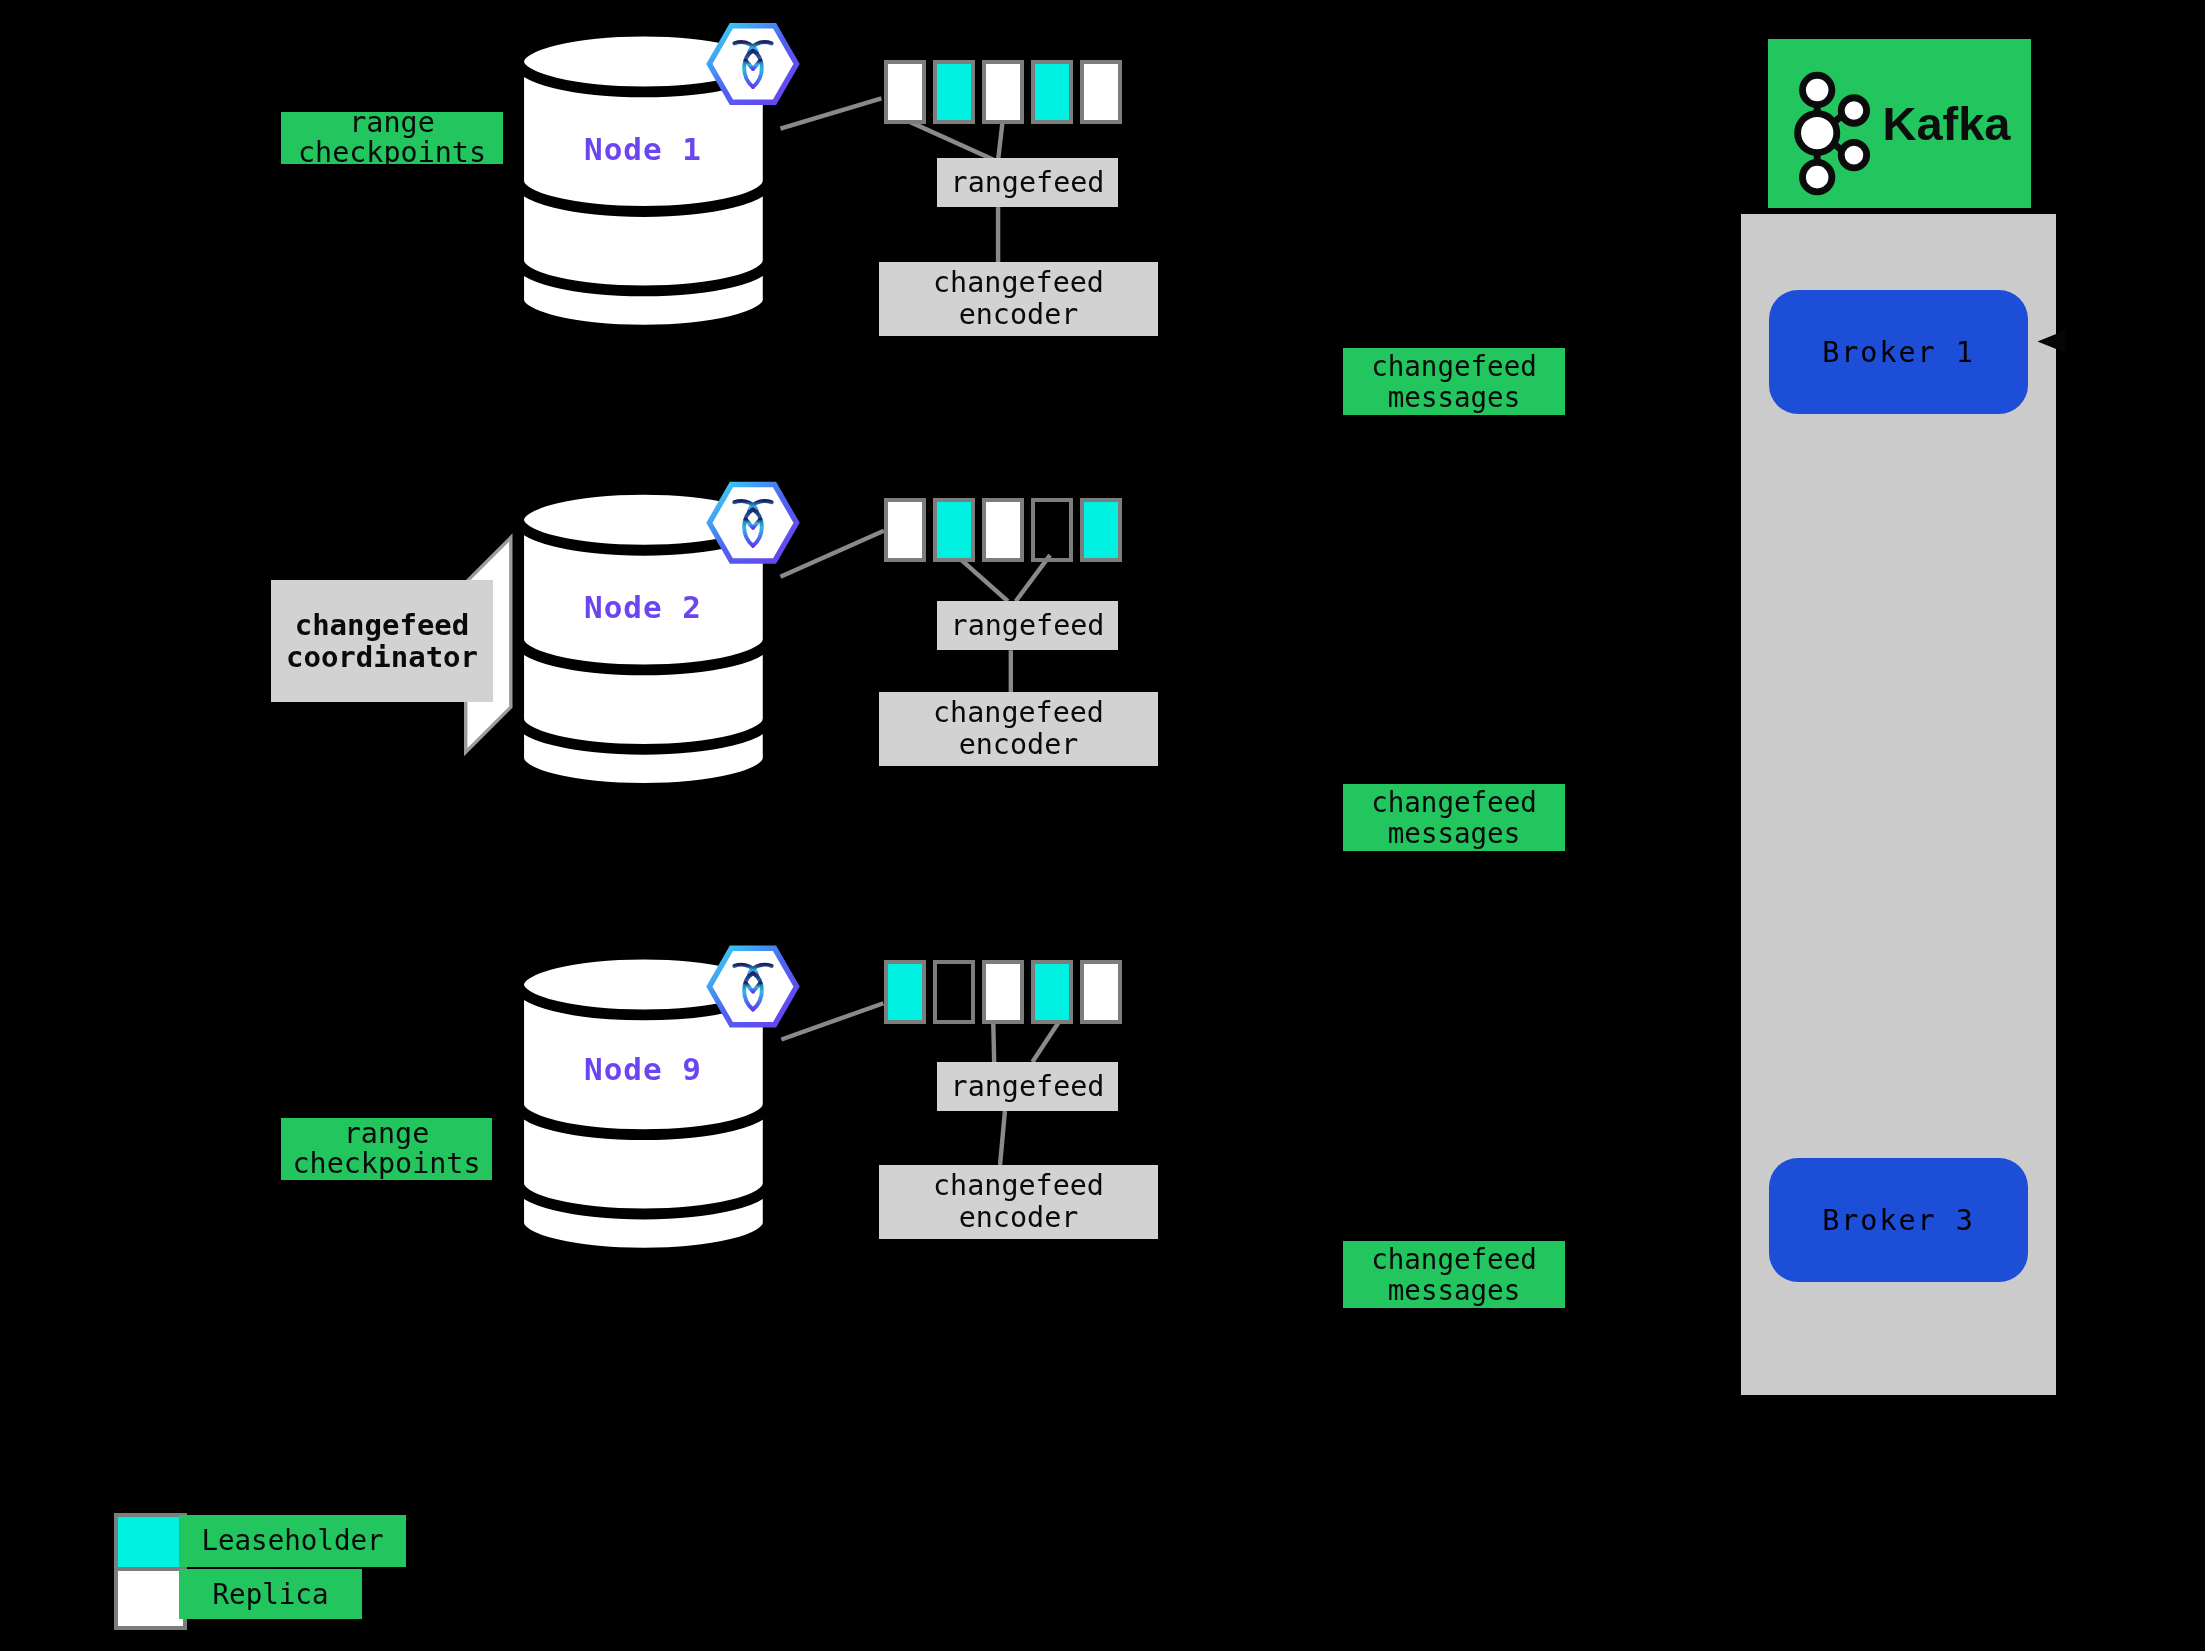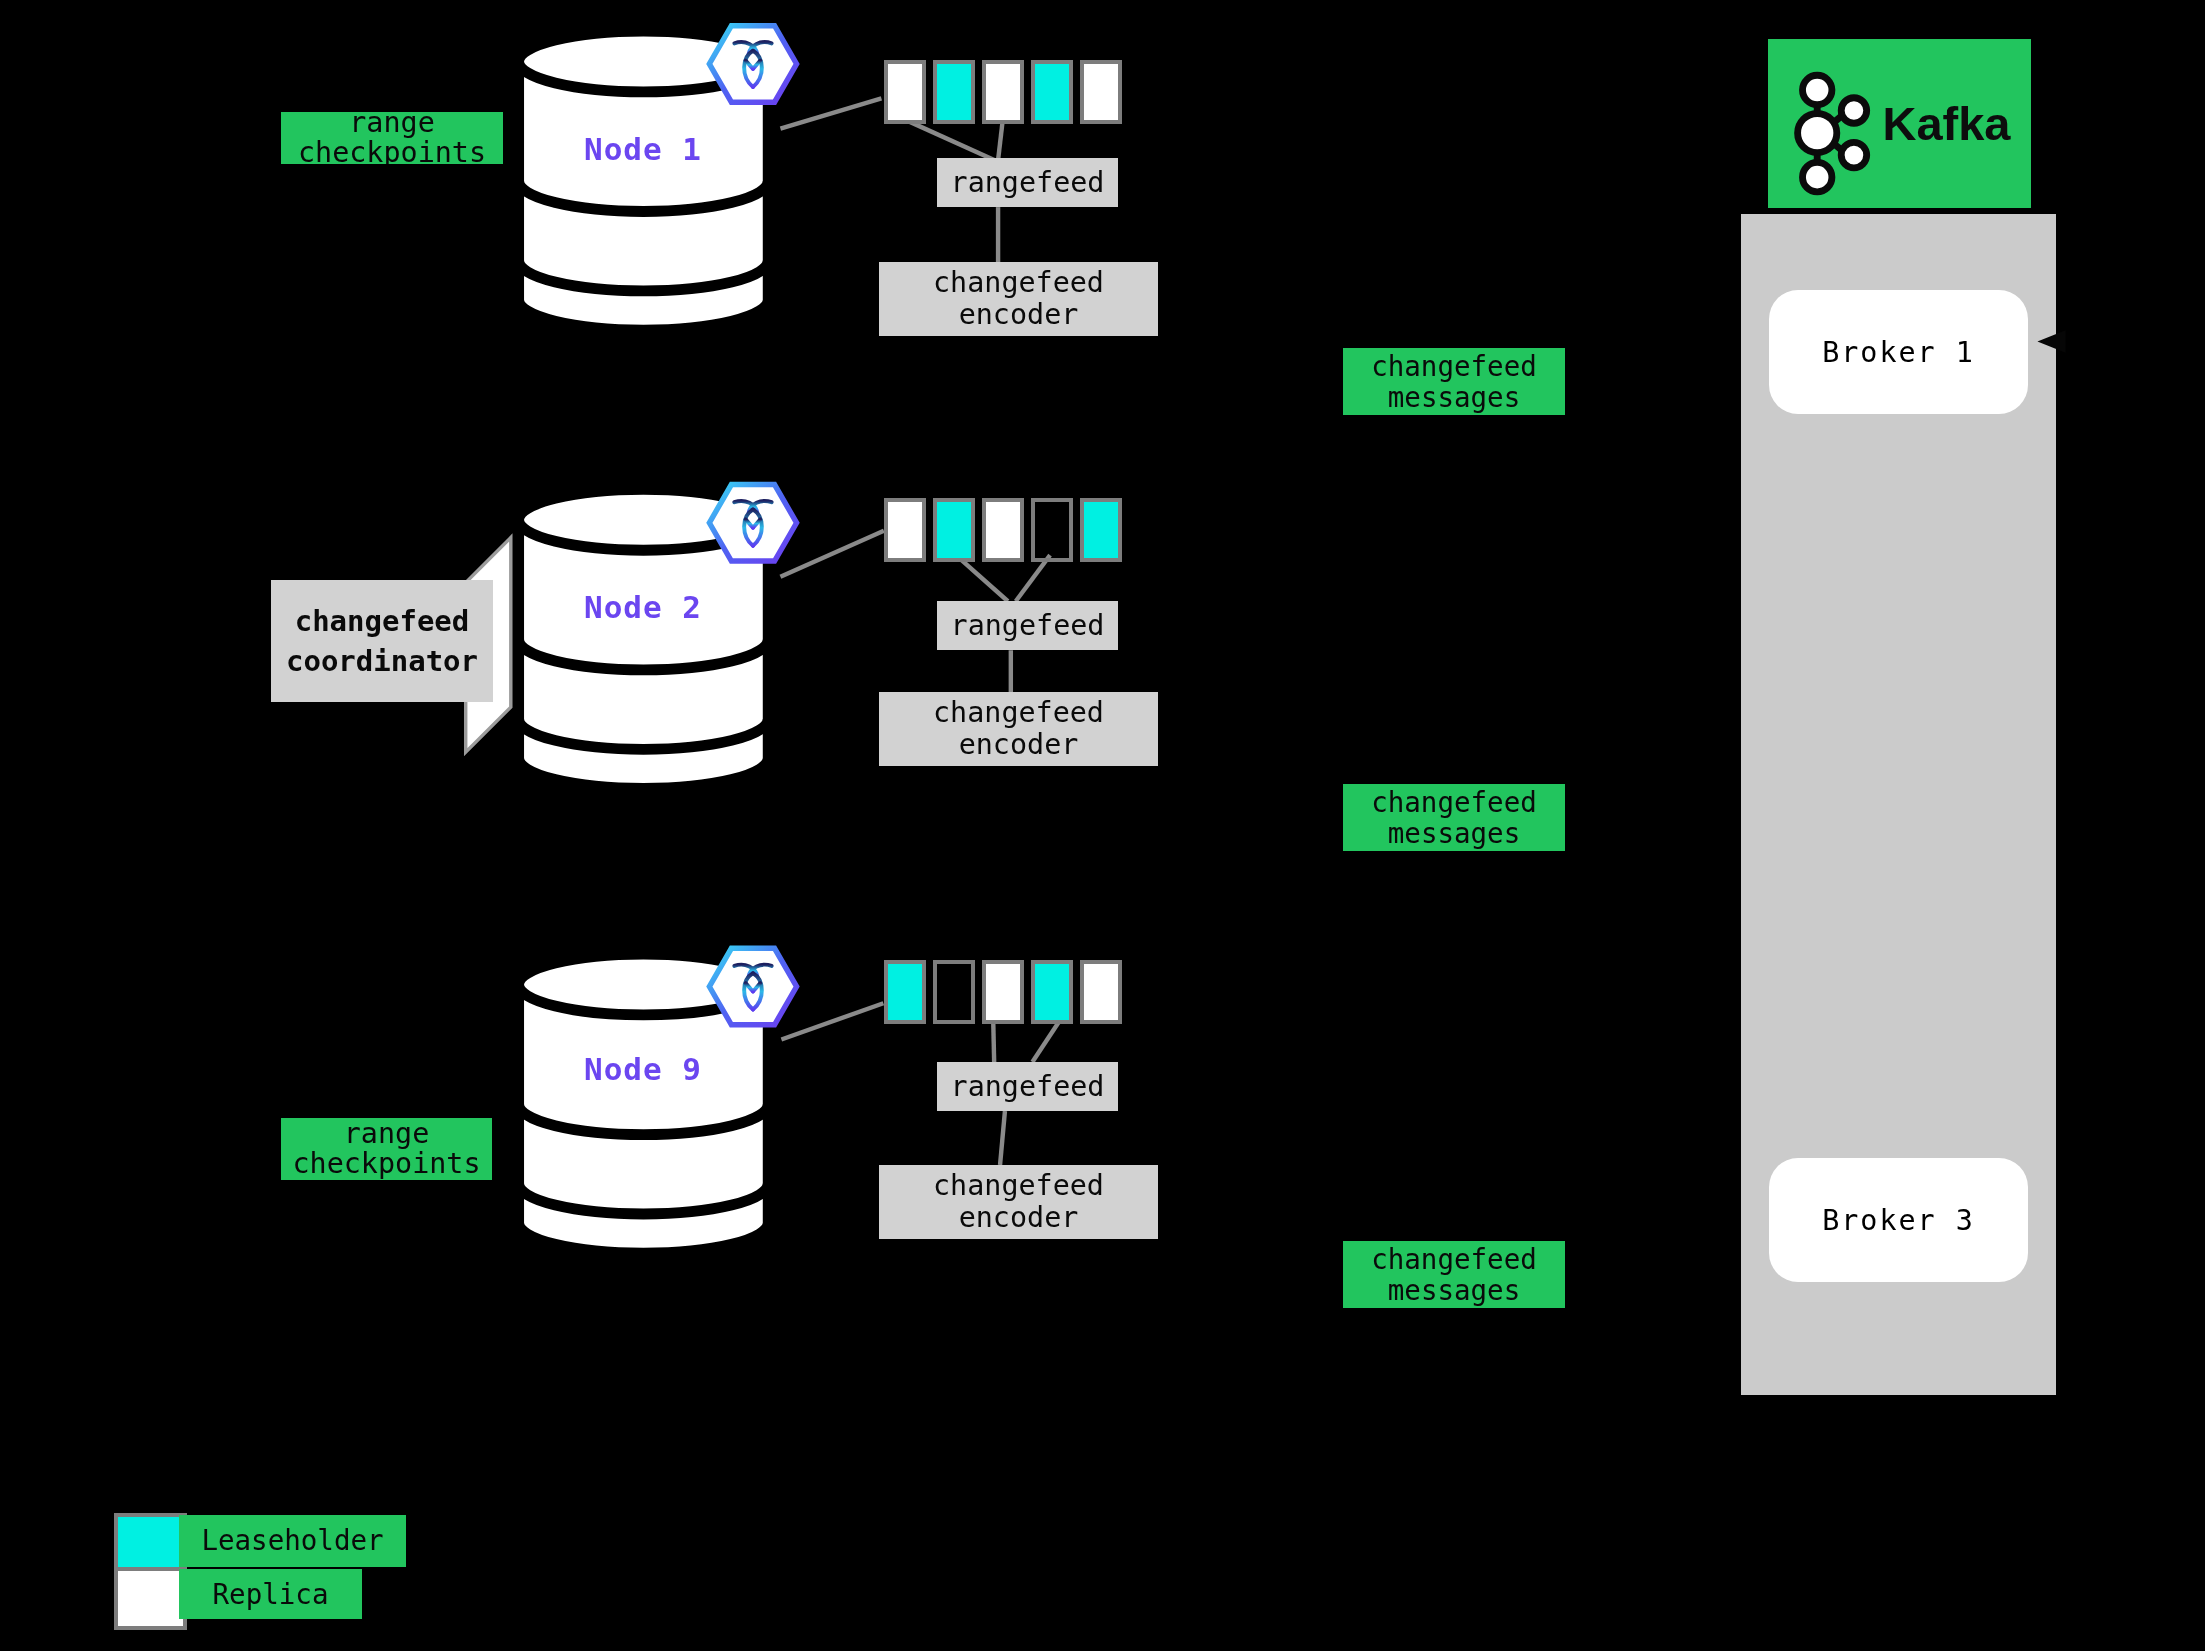--- a/index.html
+++ b/index.html
@@ -12,21 +12,21 @@
   .graybox{background:#d2d2d2;color:#0a0a0a;margin-left:25px;}
   .lbl{font-size:28.4px;line-height:32px;}
   .lbl-sm{font-size:27.5px;line-height:31px;}
   .clip{overflow:hidden;}
   .bold{font-weight:bold;}
   .node-label{color:#6b46f0;font-weight:bold;font-size:31px;text-align:center;letter-spacing:1px;}
   .sq{position:absolute;width:34px;height:56px;border:4.4px solid #7d7d7d;}
   .sq[data-kind="leaseholder"]{background:#00f0e2;}
   .sq[data-kind="replica"]{background:#ffffff;}
   .sq[data-kind="empty"]{background:transparent;}
-  .broker{background:#ffffff;border-radius:29px;font-size:28.4px;letter-spacing:2px;}
+  .broker{background:#1d4ed8;border-radius:29px;font-size:28.4px;letter-spacing:2px;}
   .pill{background:#fff;border-radius:25.5px;font-size:28.4px;}
   .legend-sq{position:absolute;width:65px;height:55px;border:4.4px solid #7d7d7d;}
   .legend-sq[data-kind="leaseholder"]{background:#00f0e2;}
   .legend-sq[data-kind="replica"]{background:#ffffff;}
   .kafka-title{font-family:"Liberation Sans",sans-serif;font-weight:bold;font-size:47px;color:#0d0d0d;}
 </style>
 </head>
 <body>
 
 <div class="stage">
@@ -131,21 +131,21 @@
   </div>
 
   <div class="abs cbox graybox lbl" style="left:912px;top:158px;width:181px;height:49px;">rangefeed</div>
   <div class="abs cbox graybox lbl" style="left:912px;top:601px;width:181px;height:49px;">rangefeed</div>
   <div class="abs cbox graybox lbl" style="left:912px;top:1062px;width:181px;height:49px;">rangefeed</div>
 
   <div class="abs cbox graybox lbl" style="left:854px;top:262px;width:279px;height:74px;">changefeed encoder</div>
   <div class="abs cbox graybox lbl" style="left:854px;top:692px;width:279px;height:74px;">changefeed encoder</div>
   <div class="abs cbox graybox lbl" style="left:854px;top:1165px;width:279px;height:74px;">changefeed encoder</div>
 
-  <div class="abs cbox graybox bold" style="left:246px;top:580px;width:222px;height:122px;font-size:29px;line-height:40px;">changefeed coordinator</div>
+  <div class="abs cbox graybox bold" style="left:246px;top:580px;width:222px;height:122px;font-size:29px;line-height:32px;">changefeed coordinator</div>
 
   <div class="abs cbox whitebox lbl" style="left:281px;top:1118px;width:211px;height:62px;line-height:30px;">range checkpoints</div>
 
   <div class="abs cbox whitebox lbl-sm" style="left:1343px;top:348px;width:222px;height:67px;">changefeed messages</div>
   <div class="abs cbox whitebox lbl-sm" style="left:1343px;top:784px;width:222px;height:67px;">changefeed messages</div>
   <div class="abs cbox whitebox lbl-sm" style="left:1343px;top:1241px;width:222px;height:67px;">changefeed messages</div>
 
   <div class="abs whitebox" style="left:1768px;top:39px;width:263px;height:169px;">
     <svg width="263" height="169" viewBox="0 0 536 345">
       <g stroke="#0b0b0b" stroke-width="14" fill="#ffffff">

